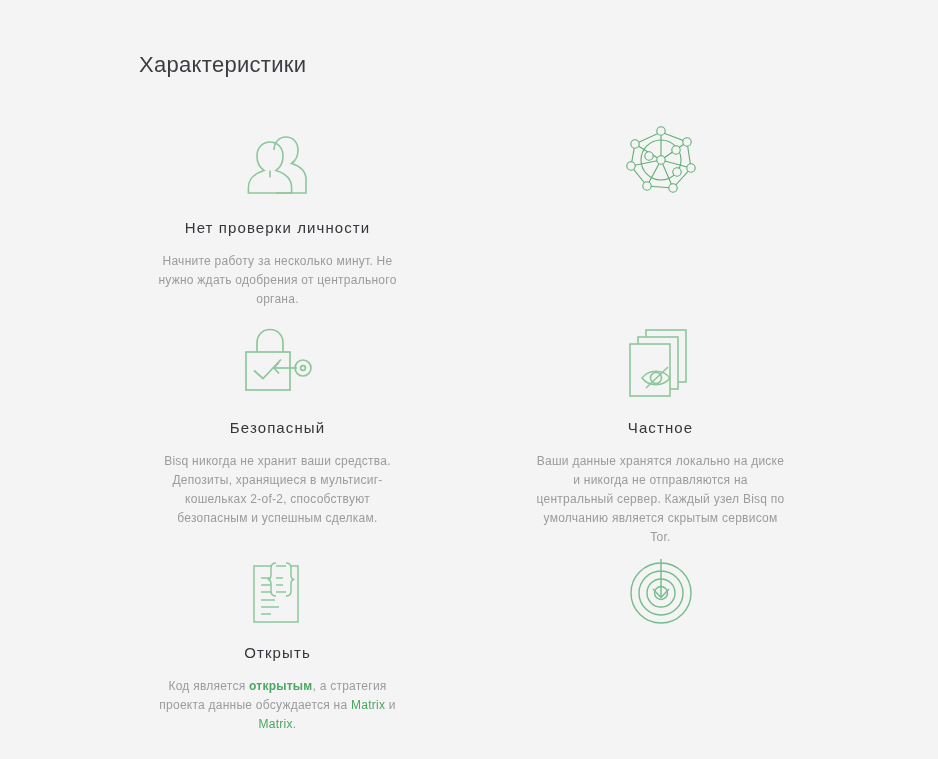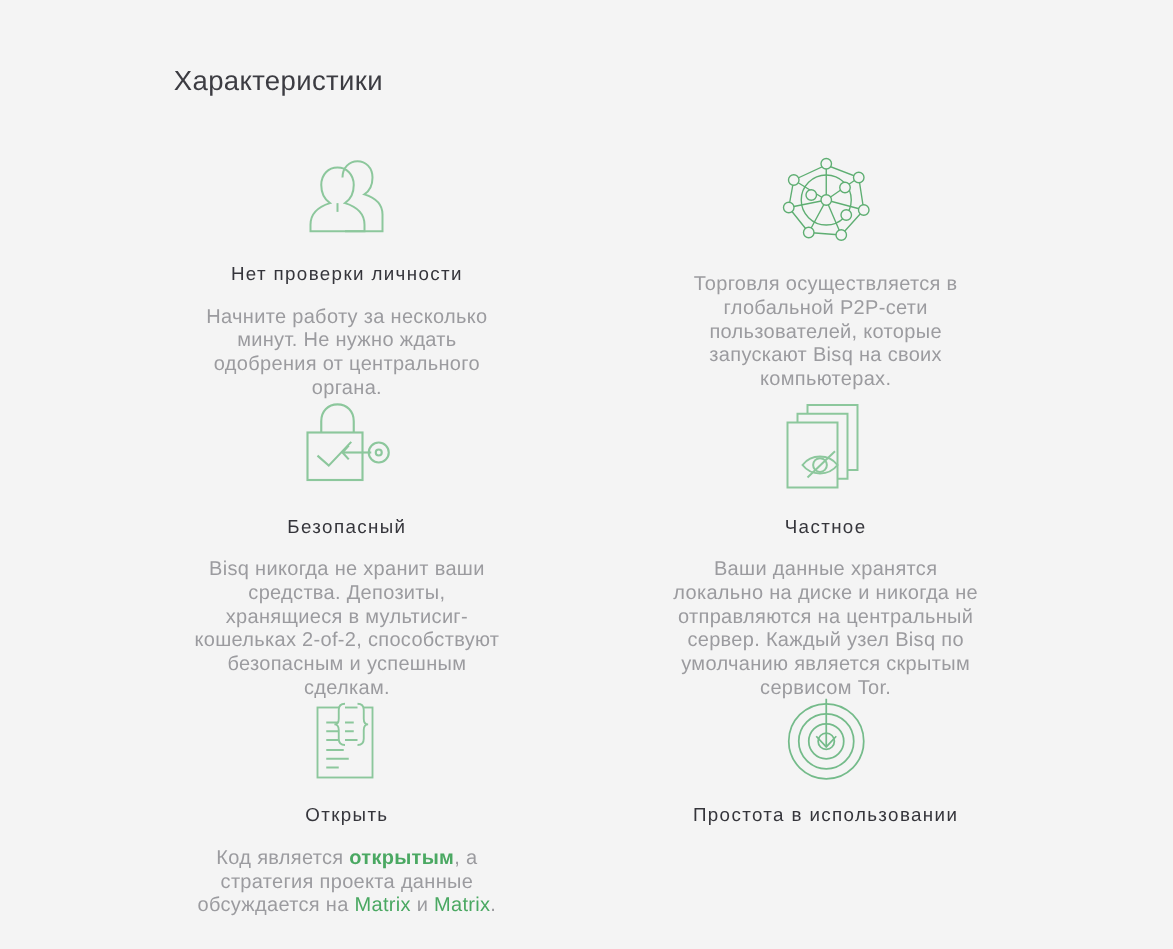--- a/index.html
+++ b/index.html
@@ -60,21 +60,21 @@
   }
   .feature-title {
     font-size: 15px;
     font-weight: 400;
     color: #35353b;
     letter-spacing: 1.1px;
     margin: 0 0 14px 0;
     line-height: 20px;
   }
   .feature-desc {
-    font-size: 16px;
+    font-size: 12px;
     color: #9b9b9f;
     line-height: 19px;
     letter-spacing: 0.25px;
     max-width: 250px;
     margin: 0;
   }
   .feature-desc .link {
     color: #4aa862;
     text-decoration: none;
   }
@@ -126,21 +126,20 @@
             <circle cx="68" cy="46" r="4.2"></circle>
             <circle cx="50" cy="66" r="4.2"></circle>
             <circle cx="24" cy="64" r="4.2"></circle>
             <circle cx="8" cy="44" r="4.2"></circle>
             <circle cx="26" cy="34" r="4.2"></circle>
             <circle cx="53" cy="28" r="4.2"></circle>
             <circle cx="54" cy="50" r="4.2"></circle>
           </g>
         </svg>
       </div>
-      <p class="feature-desc">Торговля осуществляется в глобальной P2P-сети пользователей, которые запускают Bisq на своих компьютерах.</p>
     </div>
 
     <div class="feature">
       <div class="feature-icon">
         <svg width="78" height="70" viewBox="0 0 78 70" fill="none" stroke="#8cc79c" stroke-width="1.7">
           <path d="M18 26V17c0-8 5.5-13.5 13-13.5S44 9 44 17v9"></path>
           <rect x="7" y="26" width="44" height="38"></rect>
           <path d="M15 44.5 24 52.5 42 33.5"></path>
           <path d="M36 42h22" stroke-width="1.7"></path>
           <path d="M40 36.5 35 42l5 5.5"></path>
@@ -186,17 +185,16 @@
       <div class="feature-icon">
         <svg width="66" height="66" viewBox="0 0 66 66" fill="none" stroke="#74bb8a" stroke-width="1.4">
           <circle cx="33" cy="34" r="30"></circle>
           <circle cx="33" cy="34" r="22"></circle>
           <circle cx="33" cy="34" r="14"></circle>
           <circle cx="33" cy="34" r="6.5"></circle>
           <path d="M33 0V38"></path>
           <path d="M25 30 33 38.5 41 30"></path>
         </svg>
       </div>
-      <h3 class="feature-title">Простота в использовании</h3>
     </div>
 
   </div>
 </div>
 
 </body></html>

